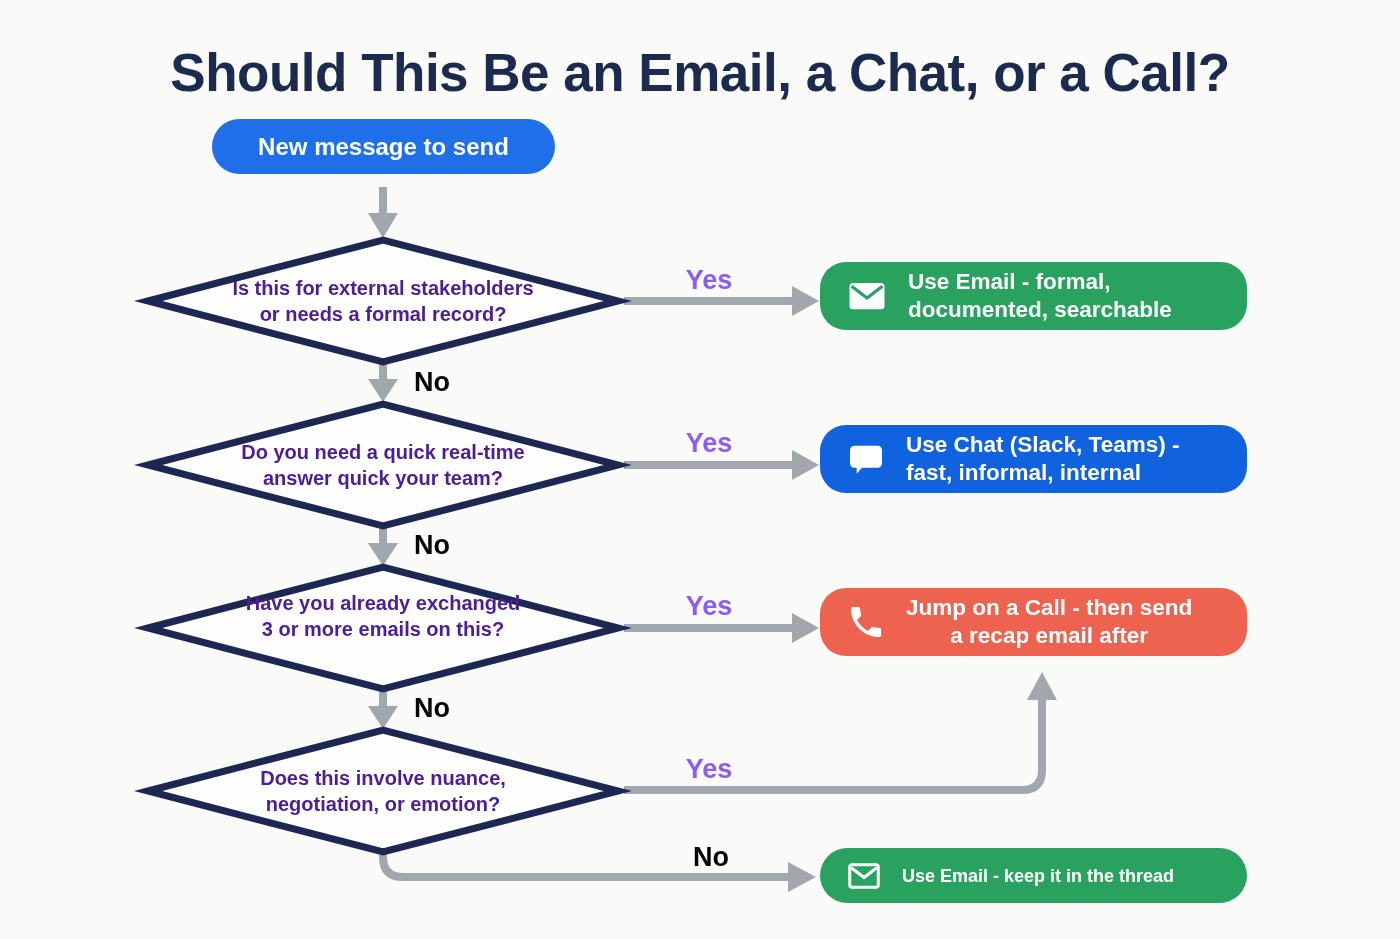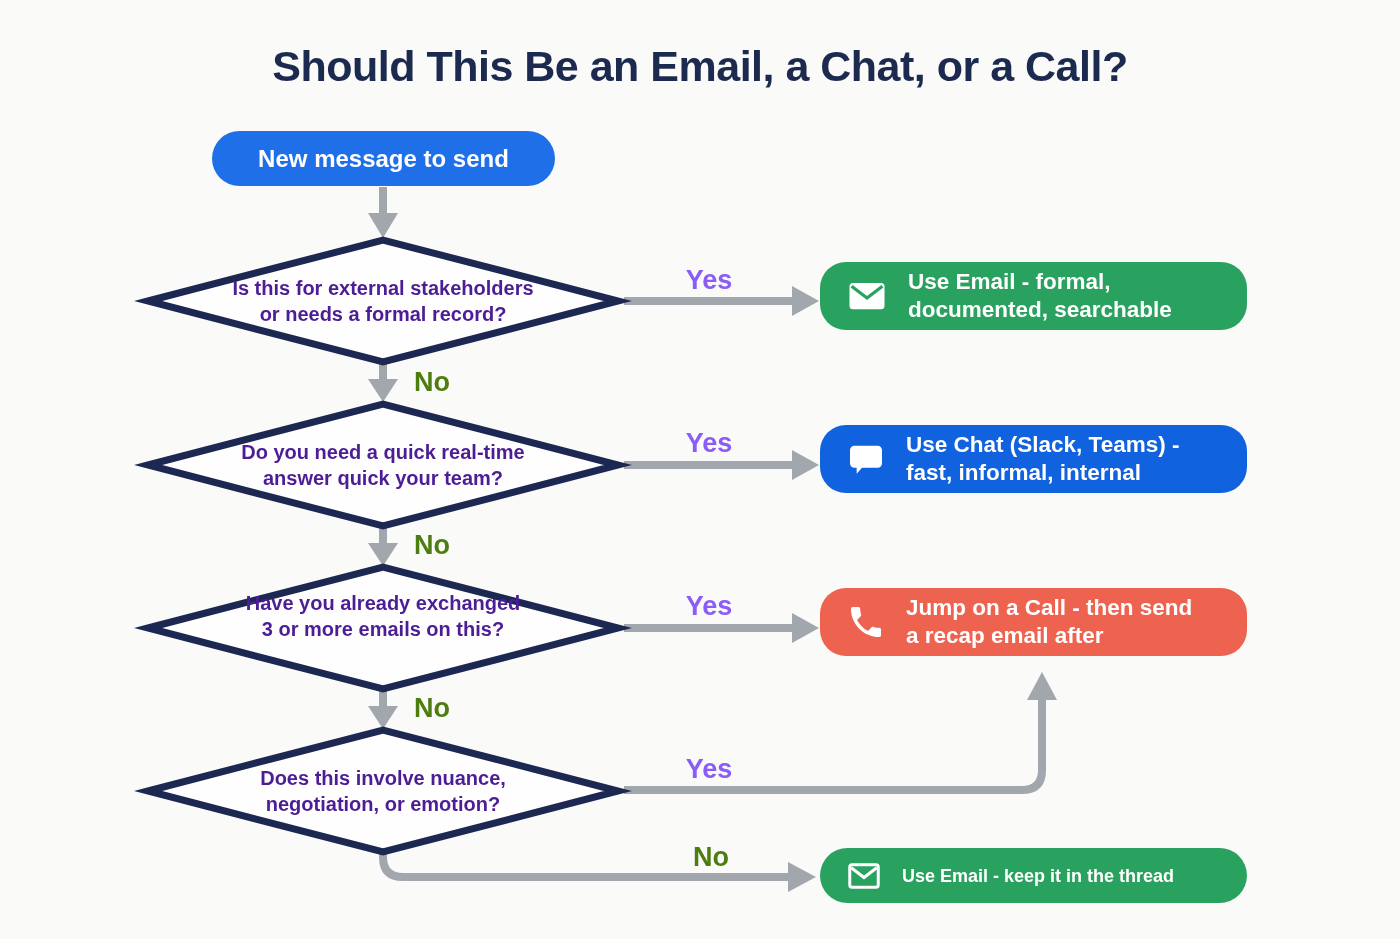--- a/index.html
+++ b/index.html
@@ -5,48 +5,48 @@
   html,body{margin:0;padding:0;}
   body{background:#e8e8e8;}
   .stage{
     position:relative;width:1400px;height:939px;margin:0 auto;
     background:#fafaf8;overflow:hidden;
     font-family:"Liberation Sans","DejaVu Sans",sans-serif;
   }
   .layer{position:absolute;left:0;top:0;}
   .title{
     position:absolute;top:42px;left:0;width:100%;text-align:center;
-    font-size:43px;font-weight:bold;color:#1b2a4e;letter-spacing:-0.5px;
+    font-size:53px;font-weight:bold;color:#1b2a4e;letter-spacing:-0.5px;
   }
   .start-pill{
-    position:absolute;left:212px;top:131px;width:343px;height:55px;
+    position:absolute;left:212px;top:119px;width:343px;height:55px;
     background:#1f6fe8;border-radius:28px;display:flex;align-items:center;justify-content:center;
     color:#ffffff;font-size:24px;font-weight:bold;
   }
   .diamond-label{
     position:absolute;width:430px;transform:translate(-50%,-50%);
     text-align:center;font-size:20px;line-height:26px;font-weight:bold;color:#4c1d95;
   }
   .yes-label,.no-label{
     position:absolute;transform:translate(-50%,-50%);
     font-size:27px;font-weight:bold;
   }
   .yes-label{color:#8b5cf6;}
-  .no-label{color:#4d7c0f;}
+  .no-label{color:#000000;}
   .outcome{
     position:absolute;left:820px;width:427px;border-radius:26px;
     display:flex;align-items:center;gap:20px;padding:0 26px;box-sizing:border-box;
     color:#ffffff;font-weight:bold;font-size:22.5px;line-height:28px;
   }
   .outcome .icon{flex:0 0 auto;display:flex;align-items:center;}
   .outcome.tall{height:68px;}
   .outcome.short{height:55px;border-radius:28px;font-size:18px;}
   .outcome.green{background:#2aa25f;}
   .outcome.blue{background:#1162df;}
-  .outcome.orange{background:#ee6350;}
+  .outcome.orange{background:#ee6350;text-align:center;}
   .outcome .text div:empty{display:none;}
 </style>
 </head>
 <body>
 
 <div class="stage">
 
   <svg class="layer" width="1400" height="939">
     <g stroke="#a2a7ad" stroke-width="8" fill="none">
       <line x1="383" y1="187" x2="383" y2="215"></line>

